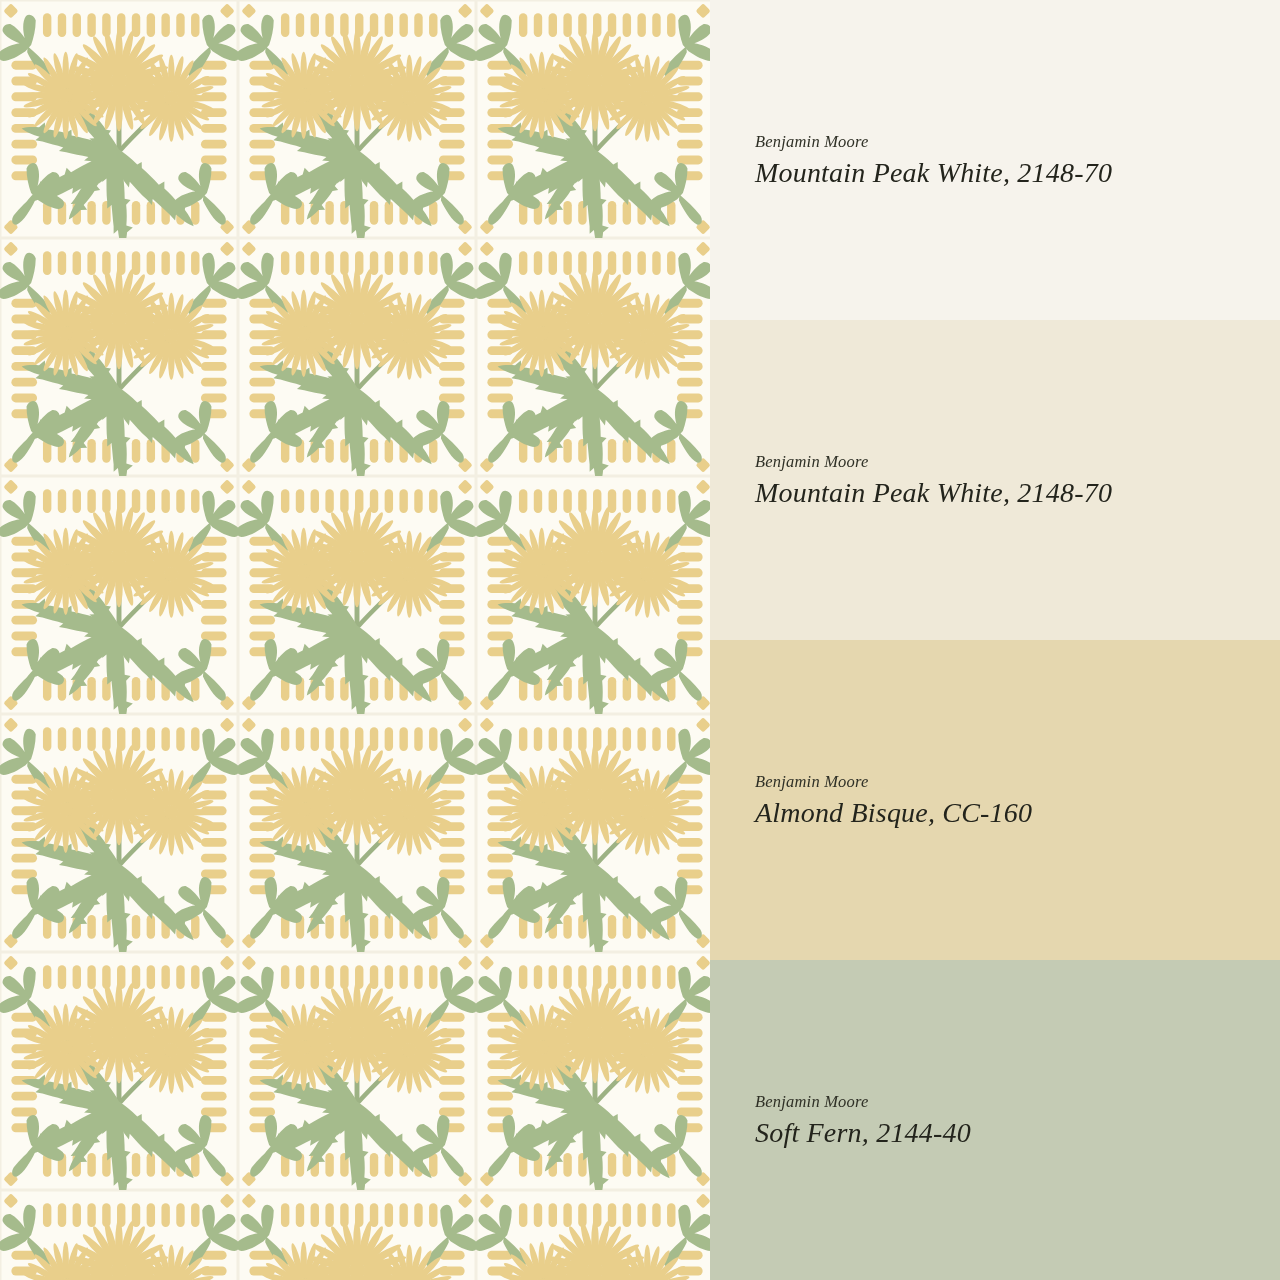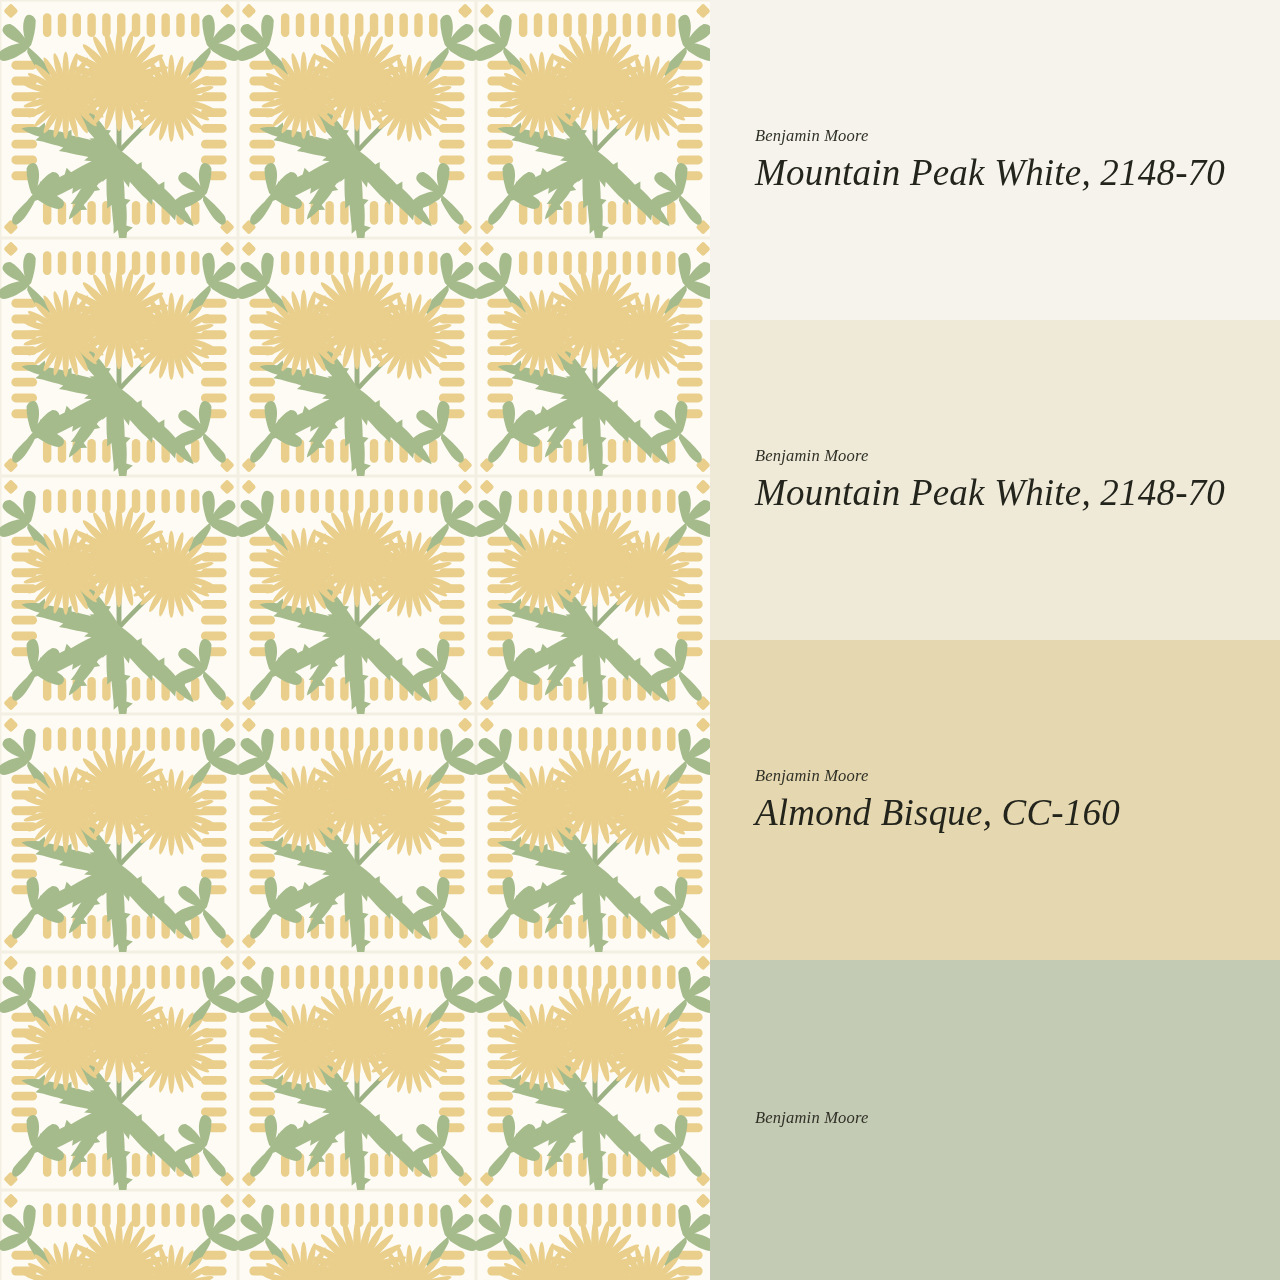--- a/index.html
+++ b/index.html
@@ -36,21 +36,21 @@
   .brand{
     font-style:italic;
     font-size:16.5px;
     letter-spacing:.2px;
     color:#2f3026;
     margin-bottom:5px;
     white-space:nowrap;
   }
   .paint-name{
     font-style:italic;
-    font-size:37px;
+    font-size:28px;
     letter-spacing:.2px;
     color:#23241c;
     white-space:nowrap;
   }
 </style>
 </head>
 <body>
 
 <div id="root">
 
@@ -235,17 +235,18 @@
     <div class="swatch" style="background: rgb(229, 215, 175);">
       <div class="swatch-text">
         <div class="brand">Benjamin Moore</div>
         <div class="paint-name">Almond Bisque, CC-160</div>
       </div>
     </div>
 
     <div class="swatch" style="background: rgb(196, 203, 180);">
       <div class="swatch-text">
         <div class="brand">Benjamin Moore</div>
+        <div class="paint-name">Soft Fern, 2144-40</div>
       </div>
     </div>
 
   </div>
 </div>
 
 </body></html>

